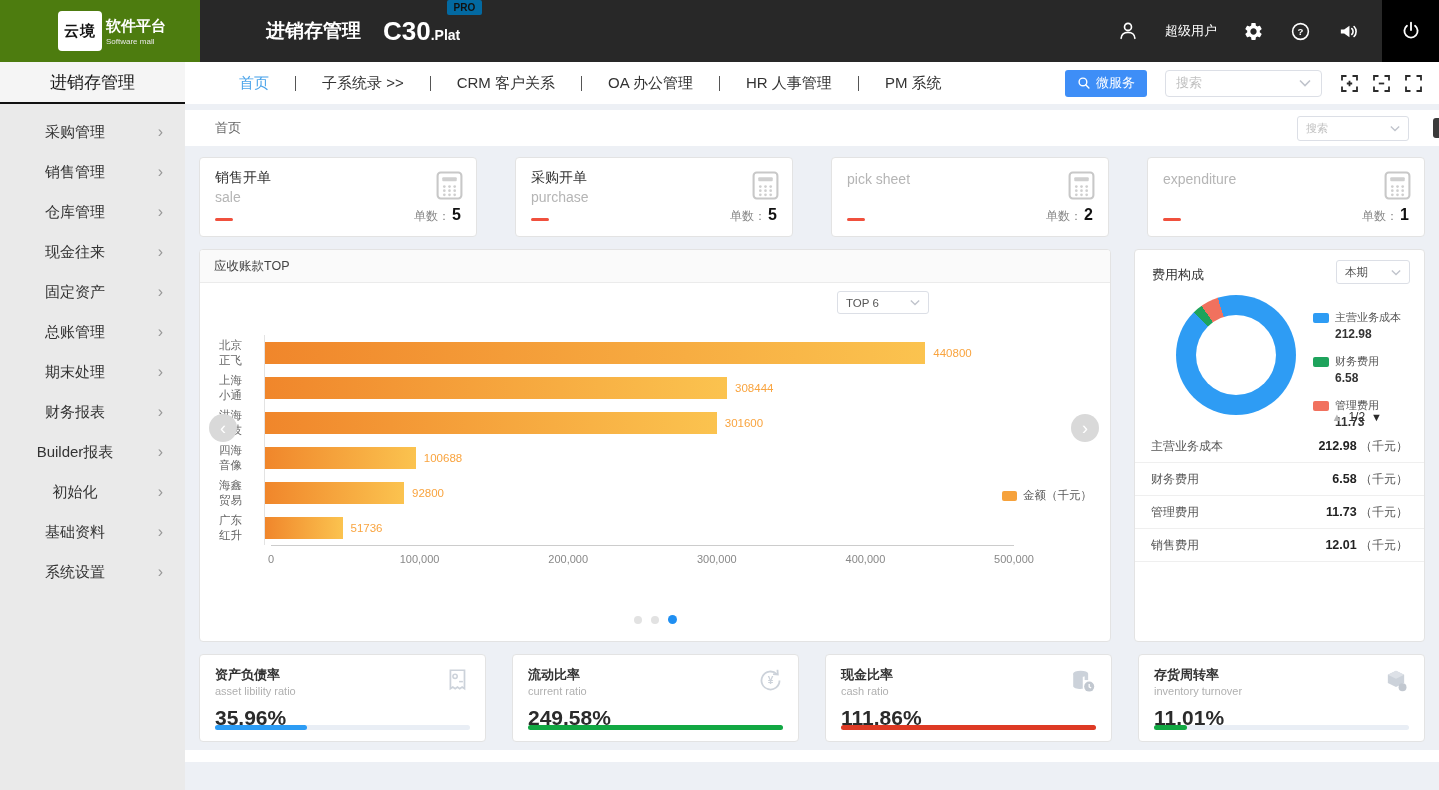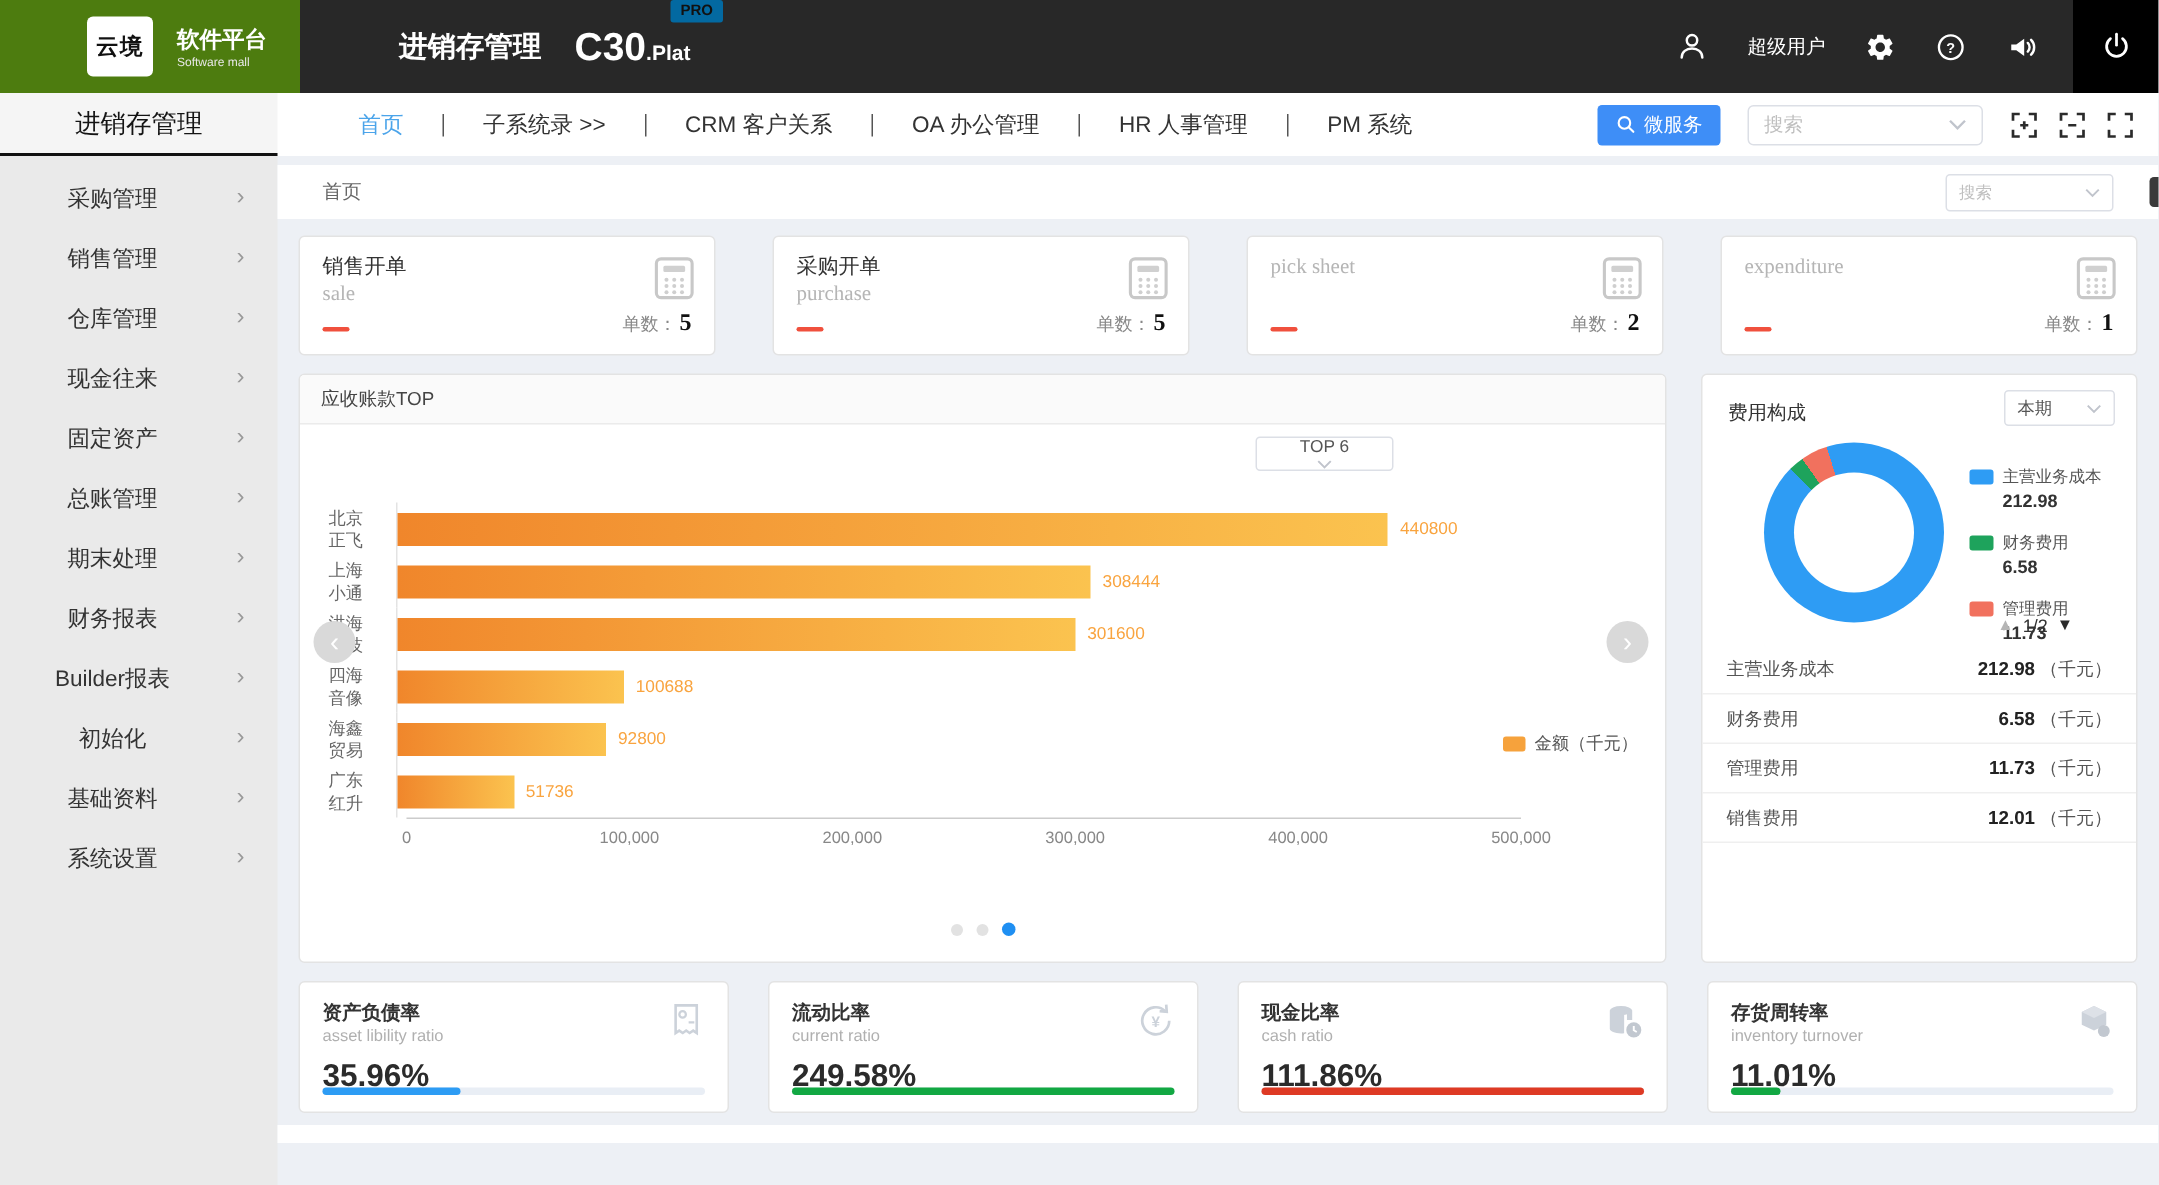--- a/index.html
+++ b/index.html
@@ -4,21 +4,21 @@
 <style>
   * { margin:0; padding:0; box-sizing:border-box; }
   html,body { width:1439px; height:790px; overflow:hidden;
     font-family:"Liberation Sans","DejaVu Sans",sans-serif; background:#edf0f5; }
 
   
   .header { display:flex; height:62px; background:#282828; color:#fff; }
   .logo-sec { width:200px; background:#4d7c0f; display:flex; align-items:center; padding-left:58px; flex:none; }
   .logo-box { width:44px; height:40px; background:#fff; border-radius:4px; color:#111;
     font-weight:bold; font-size:15px; display:flex; align-items:center; justify-content:center; letter-spacing:1px; }
-  .logo-txt { margin-left:16px; }
+  .logo-txt { margin-left:4px; }
   .logo-title { font-size:15px; font-weight:bold; }
   .logo-sub { font-size:8px; color:#e8e8e8; margin-top:1px; }
   .app-title { font-size:19px; font-weight:bold; margin-left:66px; align-self:center; }
   .product { display:flex; align-items:baseline; margin-left:22px; align-self:center; position:relative; }
   .product-name { font-size:26px; font-weight:bold; }
   .product-suffix { font-size:14px; font-weight:bold; }
   .pro-badge { position:absolute; top:-16px; right:-22px; background:#0369a1; color:#111;
     font-size:10px; font-weight:bold; padding:2px 7px; border-radius:2px; }
   .header-spacer { flex:1; }
   .user-sec { display:flex; align-items:center; gap:26px; padding-right:22px; }
@@ -51,38 +51,38 @@
 
   .main { flex:1; padding:0 14px; }
   .breadcrumb { position:relative; background:#fff; height:36px; margin:6px -14px 0 -14px; padding:0 30px;
     display:flex; align-items:center; }
   .breadcrumb-title { font-size:13px; color:#666; }
   .bc-right { margin-left:auto; display:flex; align-items:center; }
   .sel-bc { width:112px; height:25px; font-size:11px; padding:0 8px; border-radius:3px; }
   .bc-partial { position:absolute; right:-8px; top:8px; width:14px; height:20px; background:#3a3a3a; border-radius:3px; }
 
   
-  .stat-grid { display:grid; grid-template-columns:repeat(4,1fr); gap:38px; margin-top:11px;font-family:Liberation Serif, serif; }
+  .stat-grid { display:grid; grid-template-columns:repeat(4,1fr); gap:38px; margin-top:11px; }
   .card { background:#fff; border:1px solid #e3e3e3; border-radius:4px; }
   .stat-card { height:80px; padding:11px 15px; position:relative; }
   .stat-title { font-size:14px; color:#333; }
   .stat-sub { font-size:14px; color:#b5b5b5; margin-top:2px; }
   .stat-dash { position:absolute; left:15px; bottom:15px; width:18px; height:3px; background:#f0503d; border-radius:2px; }
   .stat-count { position:absolute; right:15px; bottom:11px; font-size:12px; color:#888; }
   .stat-count b { font-size:16px; color:#111; margin-left:2px; }
   .stat-calc { position:absolute; right:13px; top:13px; }
 
   
   .charts-row { display:flex; gap:23px; margin-top:12px; height:393px; }
   .chart-panel { flex:1; position:relative; overflow:hidden; }
   .panel-head { height:33px; background:#fafafa; border-bottom:1px solid #ebebeb; display:flex;
     align-items:center; padding:0 14px; font-size:12.5px; color:#444; }
   .chart-body { position:relative; height:359px; }
   .sel-mini { position:absolute; width:92px; height:23px; font-size:11.5px; padding:0 8px; border-radius:3px; color:#555; }
-  .sel-top6 { top:8px; right:181px;flex-direction:column; }
+  .sel-top6 { top:8px; right:181px; }
   .bars-wrap { position:absolute; top:52px; left:12px; right:96px; }
   .bar-row { display:flex; align-items:center; height:35px; }
   .bar-label { width:52px; flex:none; text-align:right; font-size:11.5px; color:#666; padding-right:22px; }
   .bar-track { flex:1; position:relative; height:100%; border-left:1px solid #e3e3e3; }
   .bar-fill { position:absolute; top:50%; transform:translateY(-50%); height:22px;
     background:linear-gradient(90deg,#f0862b,#fbc34f); }
   .bar-val { position:absolute; top:50%; transform:translateY(-50%); font-size:11.5px; color:#f9a43f; white-space:nowrap; }
   .axis-line { position:absolute; left:71px; right:96px; top:262px; border-top:1px solid #ccc; }
   .ticks { position:absolute; left:71px; right:96px; top:270px; height:14px; }
   .tick { position:absolute; transform:translateX(-50%); font-size:11px; color:#888; white-space:nowrap; }

